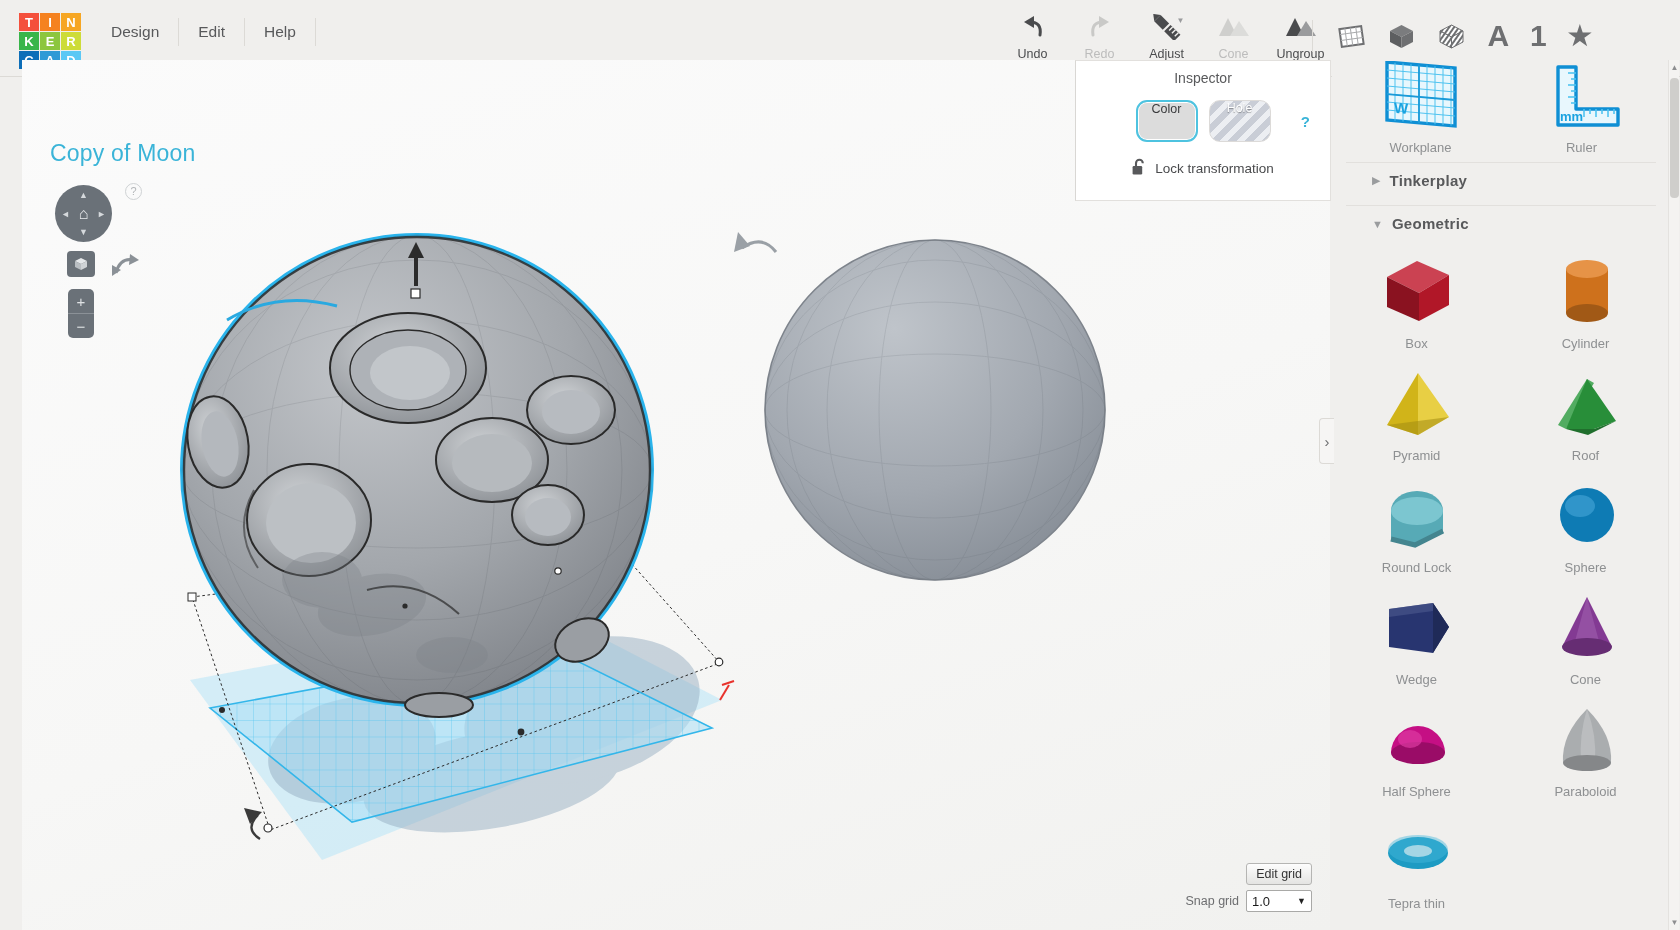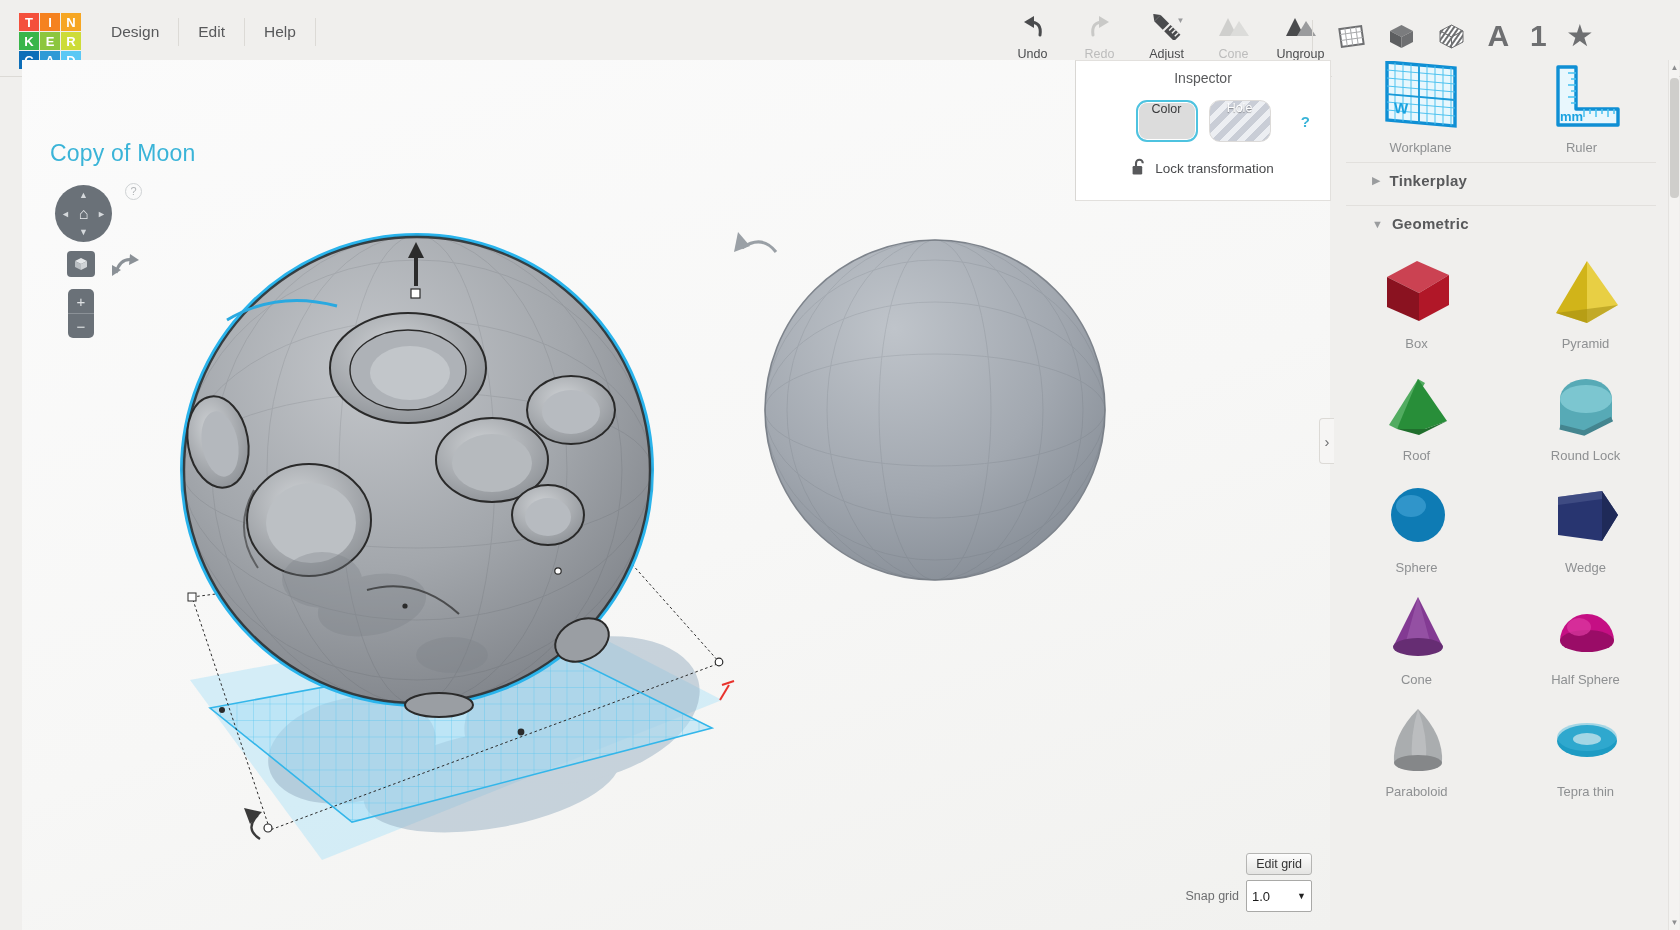--- a/index.html
+++ b/index.html
@@ -107,21 +107,21 @@
   #gridctl { position: absolute; right: 18px; bottom: 18px; text-align: right; }
   #editgrid {
     display: inline-block; font-size: 12.5px; color: #333;
     background: linear-gradient(#fdfdfd,#e4e4e2);
     border: 1px solid #b5b5b3; border-radius: 3px;
     padding: 3px 9px; margin-bottom: 5px;
   }
   #snaprow { display: flex; align-items: center; justify-content: flex-end; gap: 7px; }
   #snaplabel { font-size: 12.5px; color: #6d6e70; }
   #snapselect {
-    width: 66px; height: 32px; background: #fff;
+    width: 66px; height: 22px; background: #fff;
     border: 1px solid #a9a9a7; border-radius: 2px;
     display: flex; align-items: center; justify-content: space-between;
     padding: 8px 5px; font-size: 13px; color: #1a1a1a;
   }
   #snapselect .caret { font-size: 9px; color: #222; }
 
   
   #inspector {
     position: absolute; left: 1075px; top: 60px; width: 256px; height: 141px;
     background: #fff; border: 1px solid #e2e0dd; border-left: 1px solid #d9d7d4;
@@ -617,20 +617,30 @@
                 <polygon points="12,24 42,8 74,22 44,40" fill="#cb4252"></polygon>
                 <polygon points="12,24 44,40 44,68 12,54" fill="#8a1220"></polygon>
                 <polygon points="74,22 44,40 44,68 74,52" fill="#b11728"></polygon>
               </svg>
             </div>
             <div class="slabel">Box</div>
           </div>
           <div class="shape-cell">
             <div class="sfig">
               <svg width="84" height="76" viewBox="0 0 84 76">
+                <rect x="22" y="16" width="42" height="44" fill="#ce711c"></rect>
+                <ellipse cx="43" cy="60" rx="21" ry="9" fill="#a15916"></ellipse>
+                <ellipse cx="43" cy="16" rx="21" ry="9" fill="#e69347"></ellipse>
+              </svg>
+            </div>
+            <div class="slabel">Cylinder</div>
+          </div>
+          <div class="shape-cell">
+            <div class="sfig">
+              <svg width="84" height="76" viewBox="0 0 84 76">
                 <polygon points="43,8 12,60 43,70" fill="#d1b419"></polygon>
                 <polygon points="43,8 74,52 43,70" fill="#e8cf44"></polygon>
                 <polygon points="12,60 43,70 74,52" fill="#a38d13" opacity=".55"></polygon>
               </svg>
             </div>
             <div class="slabel">Pyramid</div>
           </div>
           <div class="shape-cell">
             <div class="sfig">
               <svg width="84" height="76" viewBox="0 0 84 76">

